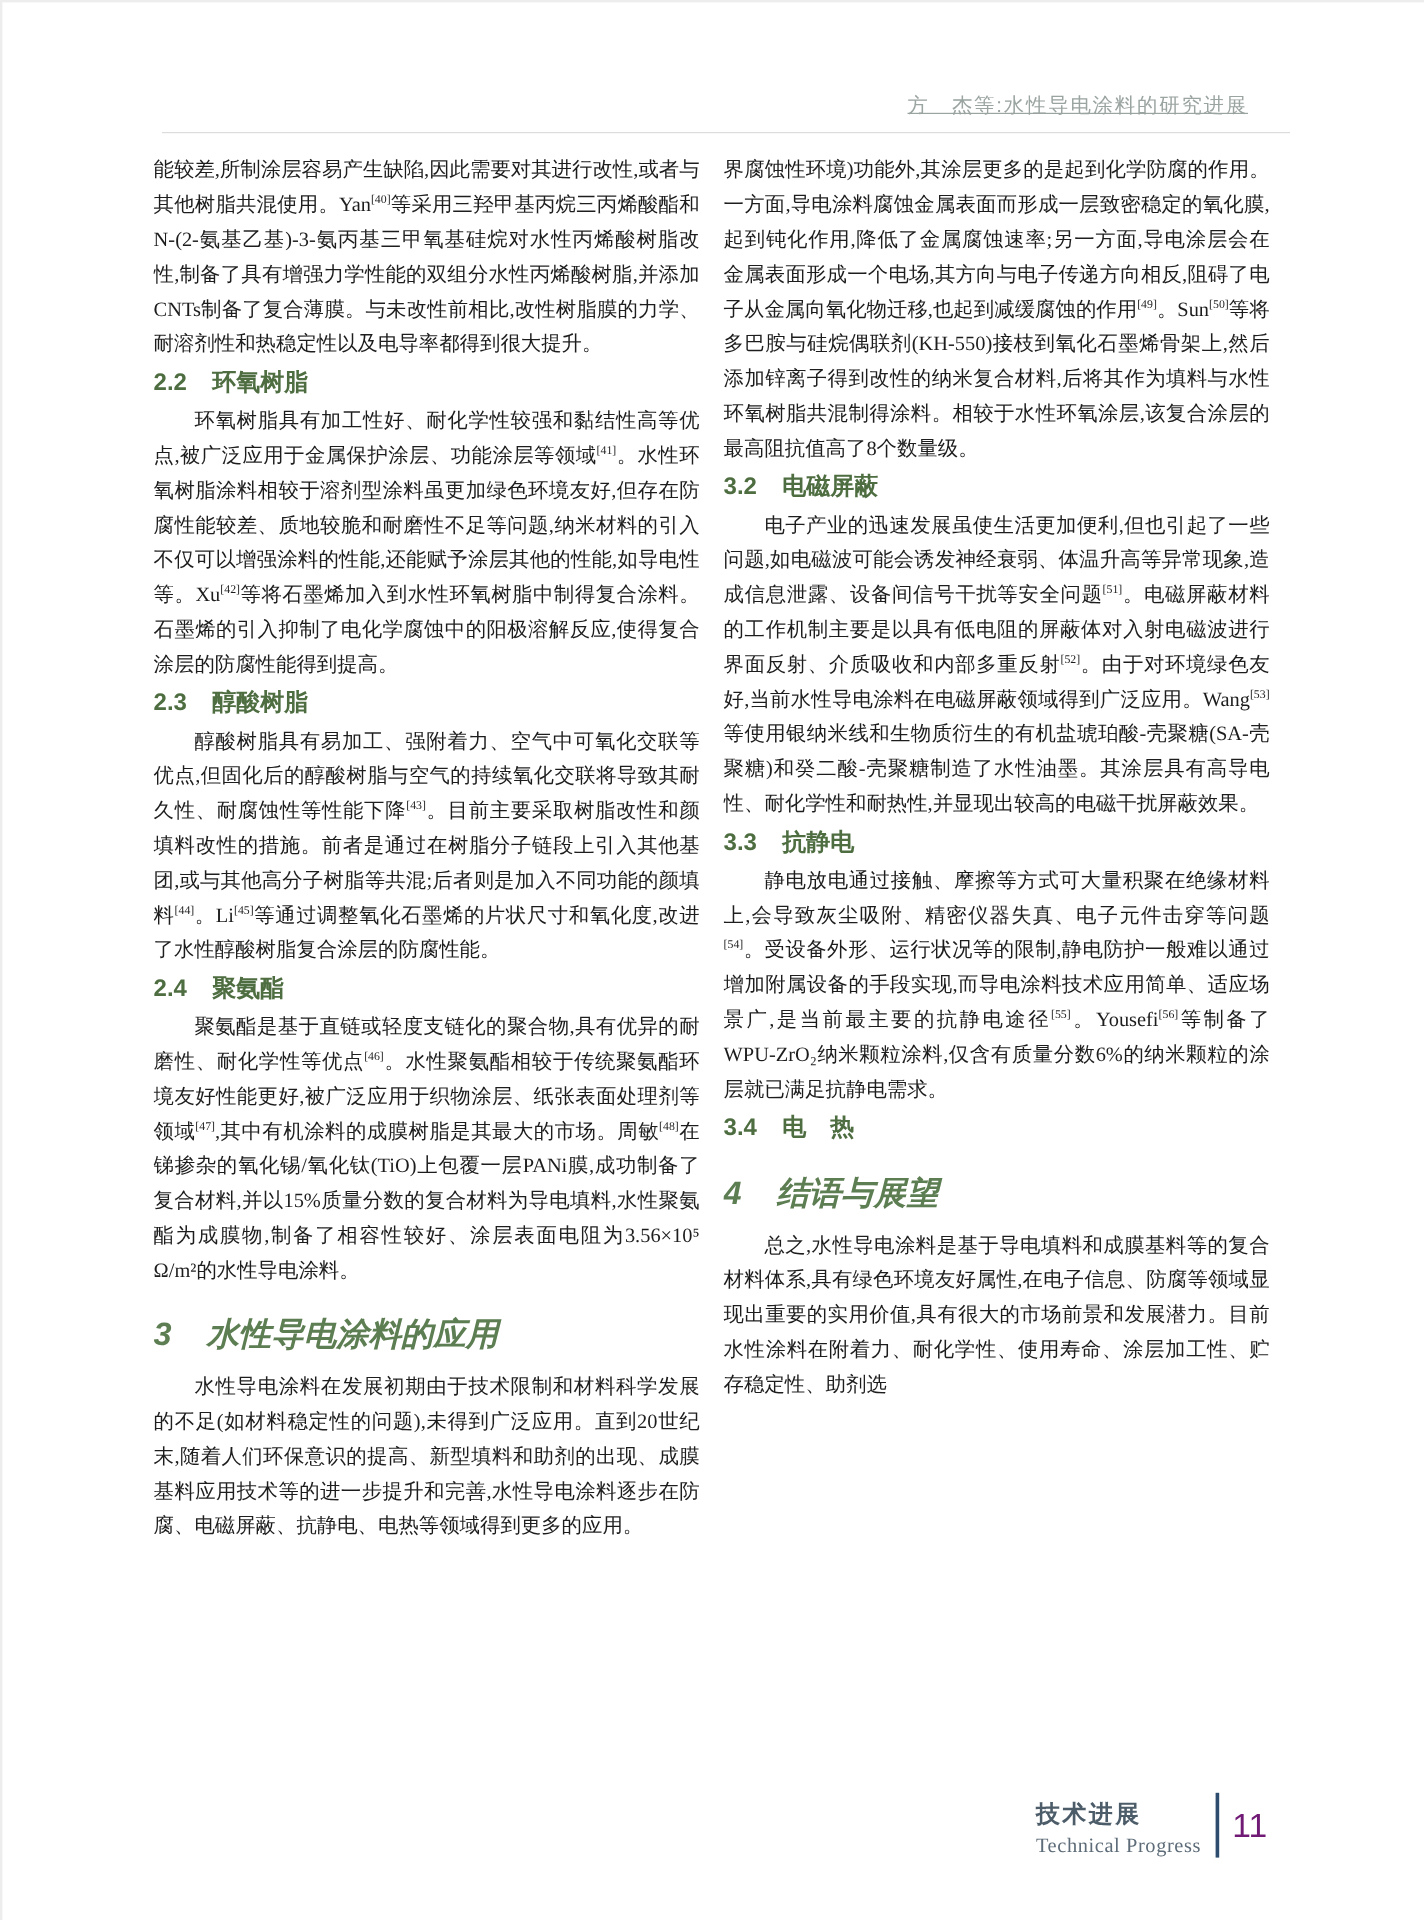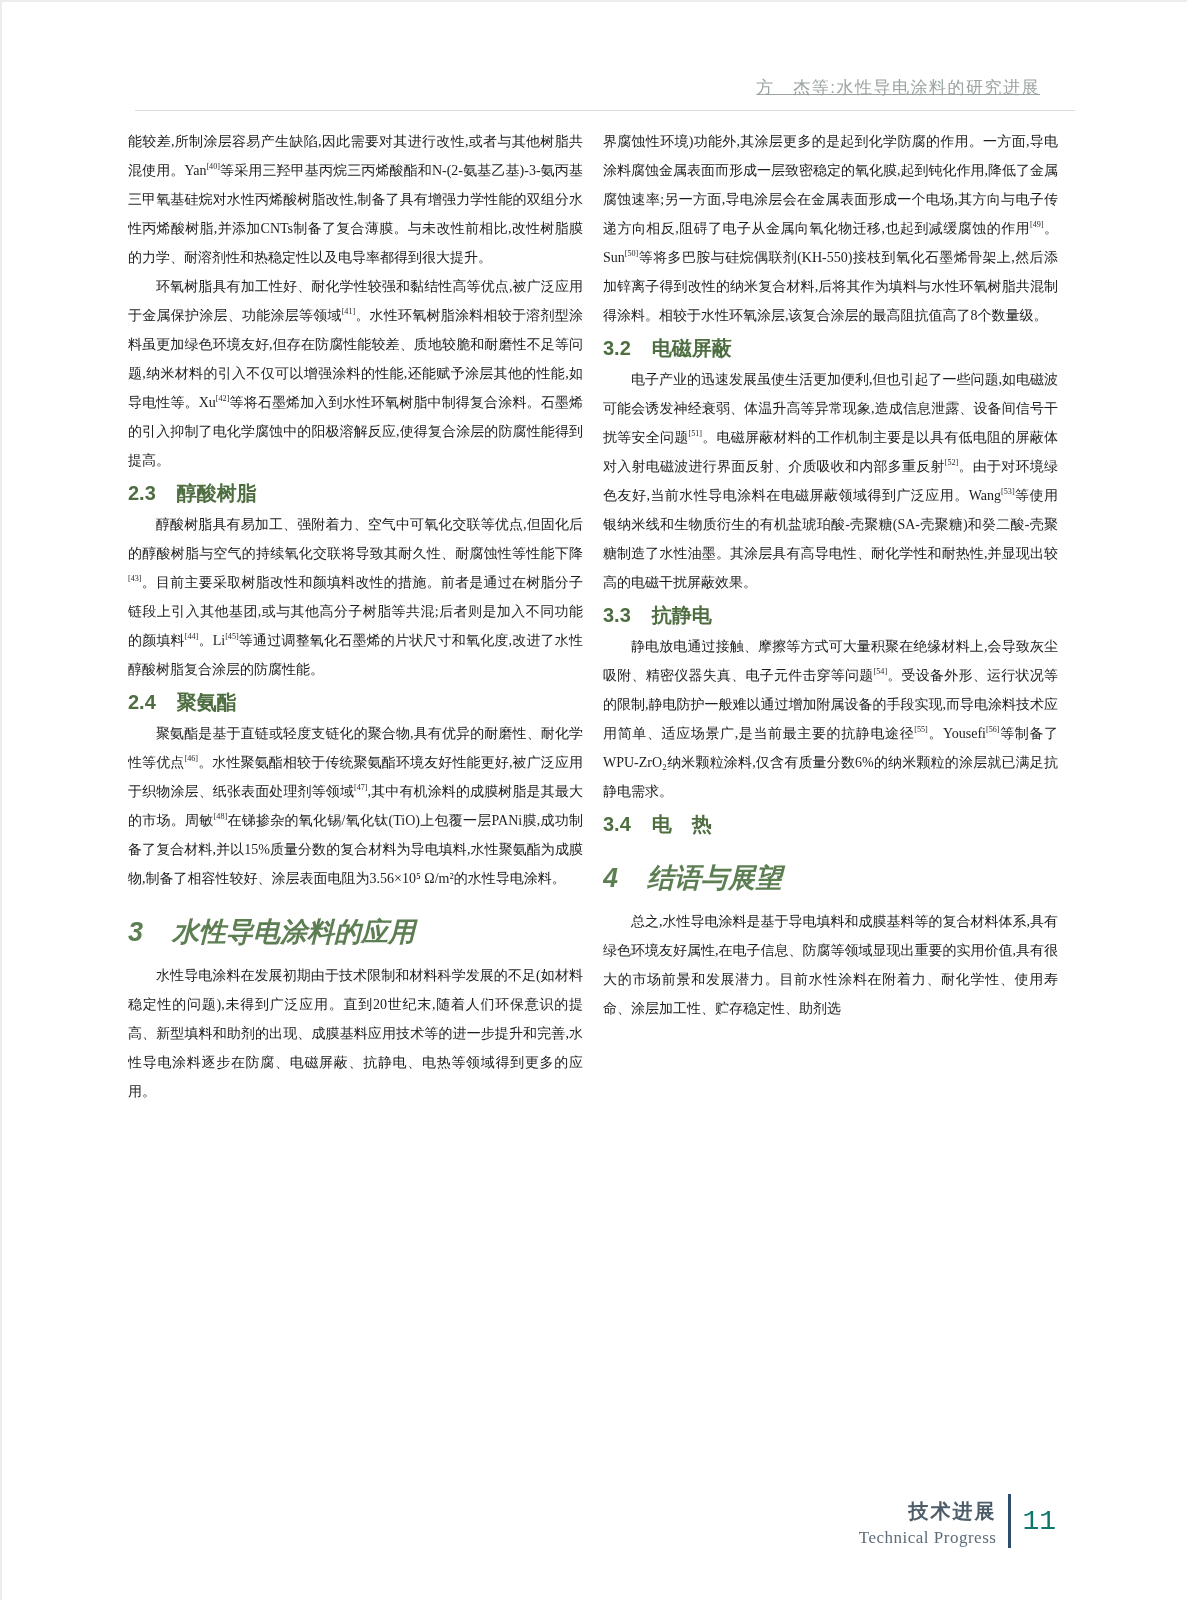--- a/index.html
+++ b/index.html
@@ -13,68 +13,69 @@
   .page-header{
     padding-top:74px;padding-right:147px;text-align:right;
     font-family:"Liberation Sans","DejaVu Sans",sans-serif;
     font-size:17px;letter-spacing:1.5px;color:#9aa4a0;text-decoration:underline;
   }
   .header-rule{height:1px;background:#dcdcdc;margin:11px 112px 0 133px;}
   
   .columns{display:flex;gap:20px;padding:16px 127px 0 126px;}
   .col{width:455px;height:1352px;overflow:hidden;}
   p.body{
-    margin:0;font-size:14px;line-height:29px;text-align:justify;
+    margin:0;font-size:17px;line-height:29px;text-align:justify;
     text-justify:inter-ideograph;color:#1d1d1d;
     font-family:"Liberation Serif","DejaVu Serif",serif;
   }
   p.ind{text-indent:2em;}
   sup{font-size:0.58em;line-height:0;vertical-align:super;}
   h3.sub{
     margin:3px 0 2px 0;font-size:20px;line-height:30px;font-weight:bold;
     font-family:"Liberation Sans","DejaVu Sans",sans-serif;color:#4e6e41;
   }
   h3.sub .num{margin-right:21px;}
   h2.big{
     margin:22px 0 12px 0;font-size:27px;line-height:34px;font-weight:bold;
     font-family:"Liberation Sans","DejaVu Sans",sans-serif;color:#5d7e52;font-style:italic;
   }
   h2.big .num{margin-right:29px;}
   
   .page-footer{
     position:absolute;top:1492px;right:131px;display:flex;align-items:stretch;
   }
-  .f-text{text-align:right;padding-right:12px;padding-top:4px;}
+  .f-text{padding-right:12px;padding-top:4px;}
   .f-cn{
     font-family:"Liberation Sans","DejaVu Sans",sans-serif;
     font-size:20px;font-weight:bold;letter-spacing:2px;color:#4c5c68;
   }
   .f-en{
     font-family:"Liberation Serif","DejaVu Serif",serif;
     font-size:17px;color:#5d6c78;margin-top:3px;letter-spacing:0.5px;
   }
   .f-bar{width:3px;background:#2e4d6e;}
   .f-num{
-    font-family:Liberation Mono, monospace;
-    font-size:28px;color:#0f766e;padding:12px 0 0 11px;
+    font-family:Liberation Sans, sans-serif;
+    font-size:28px;color:#701a75;padding:12px 0 0 11px;
   }
 </style>
 </head>
 <body>
 
 <header class="page-header">
   <span>方　杰等:水性导电涂料的研究进展</span>
 </header>
 <div class="header-rule"></div>
 
 <main class="columns">
 
   <section class="col">
     <p class="body">能较差,所制涂层容易产生缺陷,因此需要对其进行改性,或者与其他树脂共混使用。Yan<sup>[40]</sup>等采用三羟甲基丙烷三丙烯酸酯和N-(2-氨基乙基)-3-氨丙基三甲氧基硅烷对水性丙烯酸树脂改性,制备了具有增强力学性能的双组分水性丙烯酸树脂,并添加CNTs制备了复合薄膜。与未改性前相比,改性树脂膜的力学、耐溶剂性和热稳定性以及电导率都得到很大提升。</p>
 
+    <h3 class="sub"><span class="num">2.2</span><span>环氧树脂</span></h3>
     <p class="body ind">环氧树脂具有加工性好、耐化学性较强和黏结性高等优点,被广泛应用于金属保护涂层、功能涂层等领域<sup>[41]</sup>。水性环氧树脂涂料相较于溶剂型涂料虽更加绿色环境友好,但存在防腐性能较差、质地较脆和耐磨性不足等问题,纳米材料的引入不仅可以增强涂料的性能,还能赋予涂层其他的性能,如导电性等。Xu<sup>[42]</sup>等将石墨烯加入到水性环氧树脂中制得复合涂料。石墨烯的引入抑制了电化学腐蚀中的阳极溶解反应,使得复合涂层的防腐性能得到提高。</p>
 
     <h3 class="sub"><span class="num">2.3</span><span>醇酸树脂</span></h3>
     <p class="body ind">醇酸树脂具有易加工、强附着力、空气中可氧化交联等优点,但固化后的醇酸树脂与空气的持续氧化交联将导致其耐久性、耐腐蚀性等性能下降<sup>[43]</sup>。目前主要采取树脂改性和颜填料改性的措施。前者是通过在树脂分子链段上引入其他基团,或与其他高分子树脂等共混;后者则是加入不同功能的颜填料<sup>[44]</sup>。Li<sup>[45]</sup>等通过调整氧化石墨烯的片状尺寸和氧化度,改进了水性醇酸树脂复合涂层的防腐性能。</p>
 
     <h3 class="sub"><span class="num">2.4</span><span>聚氨酯</span></h3>
     <p class="body ind">聚氨酯是基于直链或轻度支链化的聚合物,具有优异的耐磨性、耐化学性等优点<sup>[46]</sup>。水性聚氨酯相较于传统聚氨酯环境友好性能更好,被广泛应用于织物涂层、纸张表面处理剂等领域<sup>[47]</sup>,其中有机涂料的成膜树脂是其最大的市场。周敏<sup>[48]</sup>在锑掺杂的氧化锡/氧化钛(TiO)上包覆一层PANi膜,成功制备了复合材料,并以15%质量分数的复合材料为导电填料,水性聚氨酯为成膜物,制备了相容性较好、涂层表面电阻为3.56×10⁵ Ω/m²的水性导电涂料。</p>
 
     <h2 class="big"><span class="num">3</span><span>水性导电涂料的应用</span></h2>
     <p class="body ind">水性导电涂料在发展初期由于技术限制和材料科学发展的不足(如材料稳定性的问题),未得到广泛应用。直到20世纪末,随着人们环保意识的提高、新型填料和助剂的出现、成膜基料应用技术等的进一步提升和完善,水性导电涂料逐步在防腐、电磁屏蔽、抗静电、电热等领域得到更多的应用。</p>

